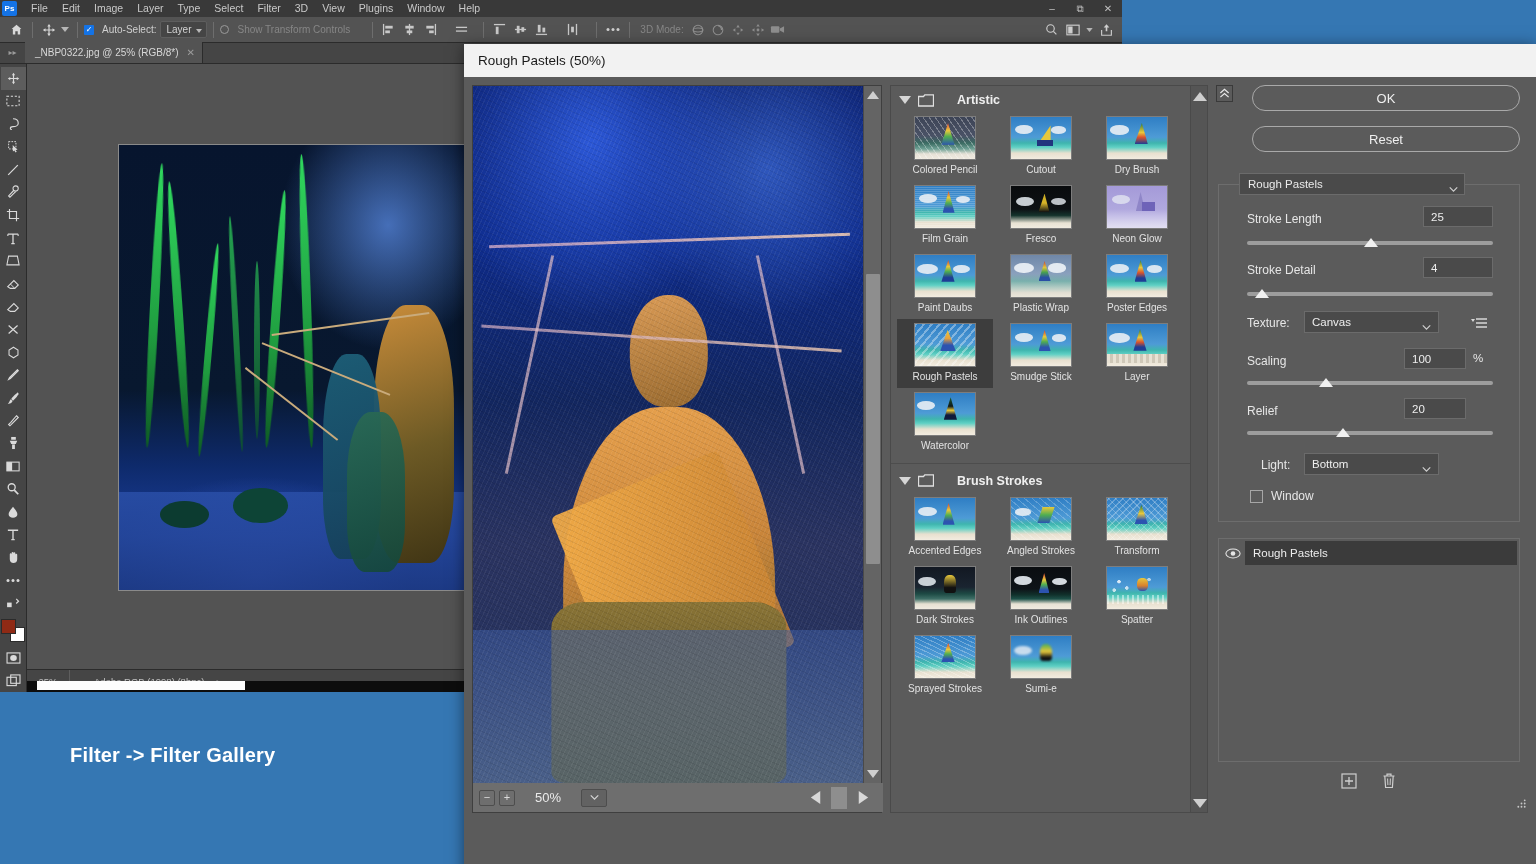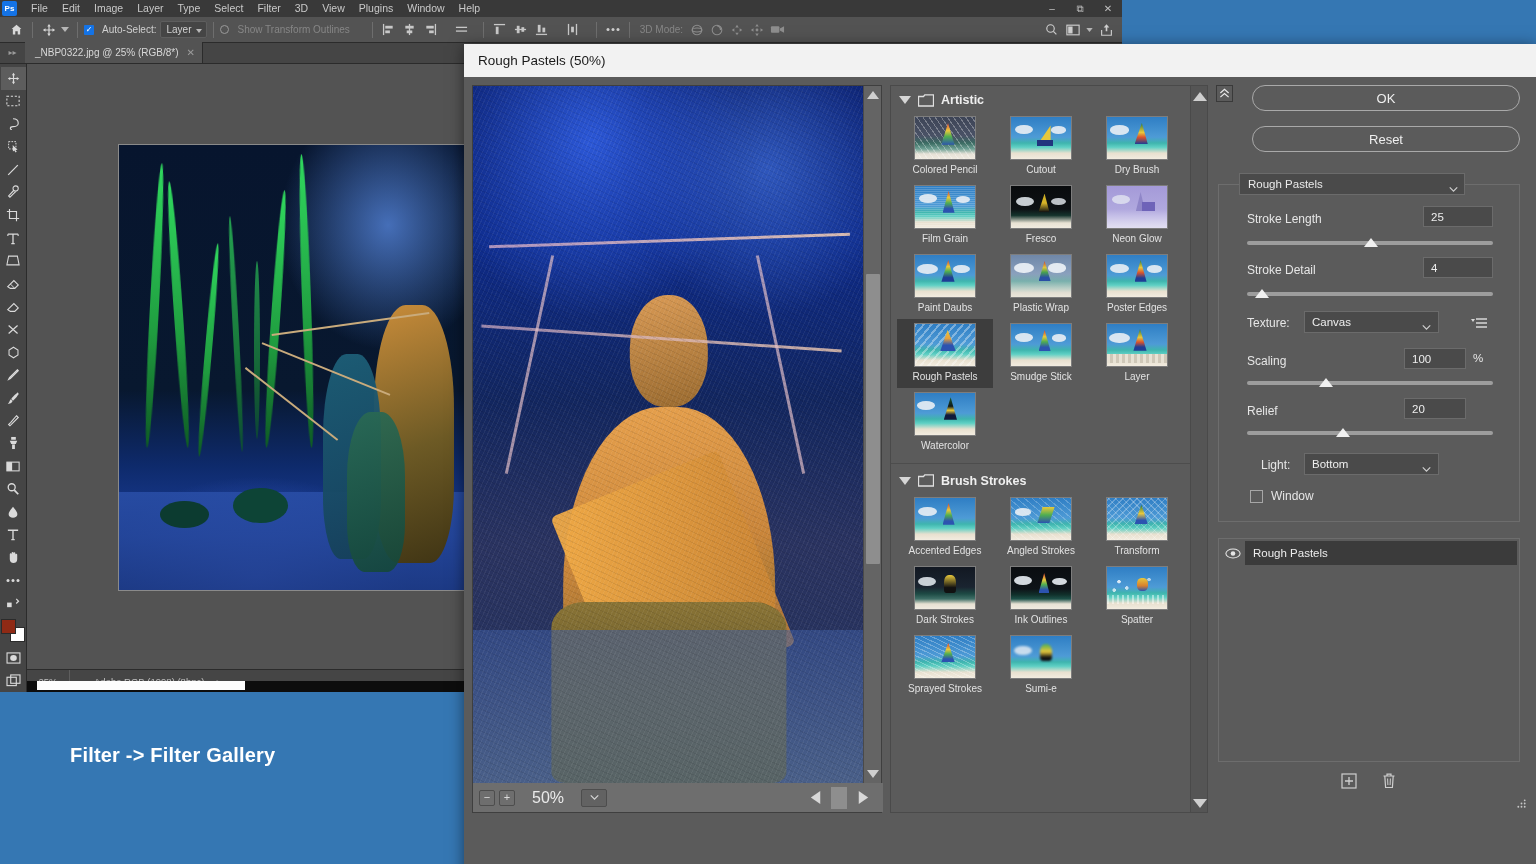--- a/index.html
+++ b/index.html
@@ -215,21 +215,21 @@
   .fg-pv-bottombar {
     position:absolute; left:0; bottom:0; width:410px; height:29px;
     background:#6e6e6e; display:flex; align-items:center; padding:0 6px; gap:4px;
   }
   .zbtn {
     width:16px; height:16px; background:#6e6e6e; border:1px solid #4d4d4d;
     border-radius:2px; display:flex; align-items:center; justify-content:center;
     color:#dcdcdc; font-size:11px; line-height:1;
   }
   .zoomval {
-    width:58px; height:18px; font-size:16px; color:#eaeaea;
+    width:58px; height:18px; font-size:13px; color:#eaeaea;
     display:flex; align-items:center; justify-content:center;
   }
   .zoomdd {
     width:26px; height:18px; background:#626262; border:1px solid #4d4d4d;
     border-radius:2px; display:flex; align-items:center; justify-content:center;
   }
   .pv-hscroll-area { flex:1; display:flex; align-items:center; justify-content:flex-end; gap:0px; }
   .hs-arrow { width:30px; height:22px; display:flex; align-items:center; justify-content:center; }
   .hs-thumb { width:16px; height:22px; background:#8e8e8e; }
 
@@ -238,21 +238,21 @@
     position:absolute; left:426px; top:8px; width:318px; height:728px;
     background:#5b5b5b; border:1px solid #4a4a4a; overflow:hidden;
   }
   .fg-filters-inner { position:absolute; left:0; top:0; width:300px; height:728px; overflow:hidden; }
   .cat-header {
     display:flex; align-items:center; gap:7px; padding:6px 8px 4px 8px;
     height:26px;
   }
   .cat-tri { width:0; height:0; border-left:6px solid transparent;
              border-right:6px solid transparent; border-top:8px solid #d6d6d6; }
-  .cat-name { font-size:12.5px; font-weight:bold; color:#efefef; }
+  .cat-name { font-size:12.5px; font-weight:bold; color:#efefef;margin-left:16px; }
   .folder-ico { display:block; }
   .thumb-grid {
     display:grid; grid-template-columns:repeat(3,1fr); gap:0px;
     padding:0 6px;
   }
   .thumb-cell {
     display:flex; flex-direction:column; align-items:center;
     padding:4px 0 6px 0;
   }
   .thumb-cell.selected { background:#3d3d3d; }
@@ -396,21 +396,21 @@
       </div>
       <div class="opt-sep"></div>
       <div style="display:flex;align-items:center;">
         <span class="ob-check">✓</span>
         <span class="ob-label">Auto-Select:</span>
       </div>
       <div class="ob-select">Layer</div>
       <div class="opt-sep"></div>
       <div style="display:flex;align-items:center;">
         <span class="ob-radio"></span>
-        <span class="ob-label dim">Show Transform Outlines</span>
+        <span class="ob-label dim">Show Transform Controls</span>
       </div>
       <div class="opt-sep" style="margin-left:18px;"></div>
       <div class="align-grp">
         <div class="align-ico">
             <svg width="13" height="13" viewBox="0 0 14 14">
               <rect x="1" y="1" width="1.4" height="12" fill="#c8c8c8"></rect>
               <rect x="3.5" y="3" width="8" height="3" fill="#c8c8c8"></rect>
               <rect x="3.5" y="8" width="5" height="3" fill="#c8c8c8"></rect>
             </svg>
           </div>

